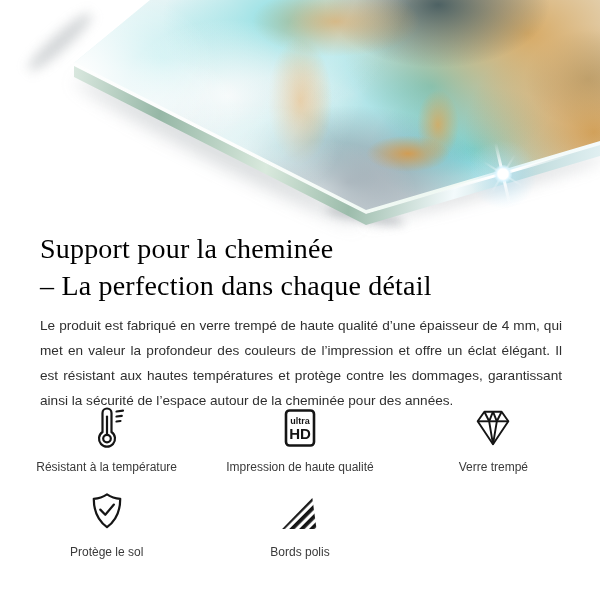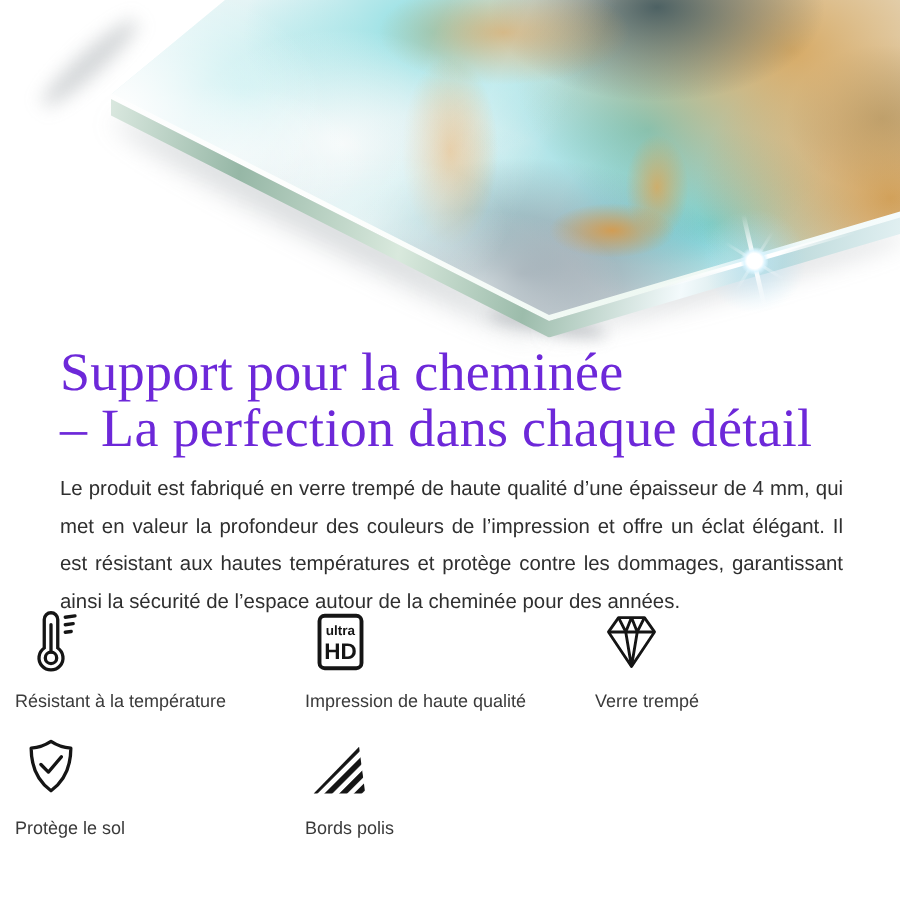--- a/index.html
+++ b/index.html
@@ -57,32 +57,32 @@
   .sp-glow{left:468px;top:139px;width:70px;height:70px;background:radial-gradient(circle,rgba(170,225,248,.5),rgba(170,225,248,0) 70%);}
   .sp-ray-a{left:433px;top:172px;width:140px;height:3px;border-radius:2px;transform:rotate(-16deg);background:linear-gradient(90deg,rgba(255,255,255,0),#ffffff 38% 62%,rgba(255,255,255,0));}
   .sp-ray-b{left:471px;top:173px;width:64px;height:2.5px;border-radius:2px;transform:rotate(77deg);background:linear-gradient(90deg,rgba(255,255,255,0),rgba(255,255,255,.95) 40% 60%,rgba(255,255,255,0));}
   .sp-ray-c{left:480px;top:173px;width:46px;height:2px;opacity:.6;transform:rotate(32deg);background:linear-gradient(90deg,rgba(255,255,255,0),#fff 50%,rgba(255,255,255,0));}
   .sp-ray-d{left:480px;top:173px;width:46px;height:2px;opacity:.5;transform:rotate(-58deg);background:linear-gradient(90deg,rgba(255,255,255,0),#fff 50%,rgba(255,255,255,0));}
   .sp-core{left:494px;top:165px;width:18px;height:18px;background:radial-gradient(circle,#ffffff 40%,rgba(220,245,255,.9) 55%,rgba(220,245,255,0) 75%);}
   
   .title{
     position:absolute;left:40px;top:230px;width:540px;margin:0;
     font-family:"Liberation Serif","DejaVu Serif",serif;font-weight:400;
-    font-size:36px;line-height:37px;color:#6d28d9;letter-spacing:.2px;
+    font-size:28px;line-height:37px;color:#000000;letter-spacing:.2px;
   }
   .desc{
     position:absolute;left:40px;top:313px;width:522px;margin:0;
     font-size:13.6px;line-height:25px;color:#2f2f2f;text-align:justify;
   }
   
   .features{
     position:absolute;left:10px;top:404px;width:580px;
     display:grid;grid-template-columns:repeat(3,1fr);row-gap:14px;
   }
-  .feature{display:flex;flex-direction:column;align-items:flex-start;}
+  .feature{display:flex;flex-direction:column;align-items:center;}
   .icon-box{height:48px;width:48px;display:flex;align-items:center;justify-content:center;}
   .feature-label{margin-top:7px;font-size:12px;color:#3a3a3a;line-height:16px;text-align:center;}
   .icon-box svg{display:block;}
   .icon-box .svgtext{font-family:"Liberation Sans",sans-serif;fill:#151515;}
 </style>
 </head>
 <body>
 
 <div class="canvas">
 

